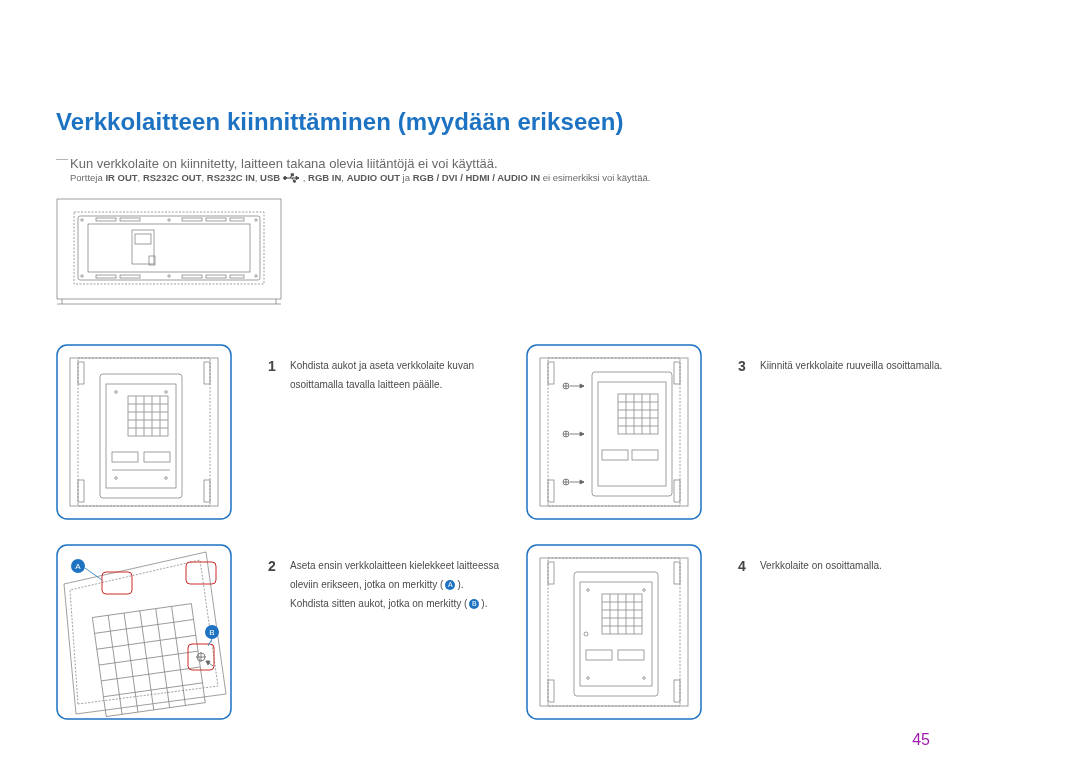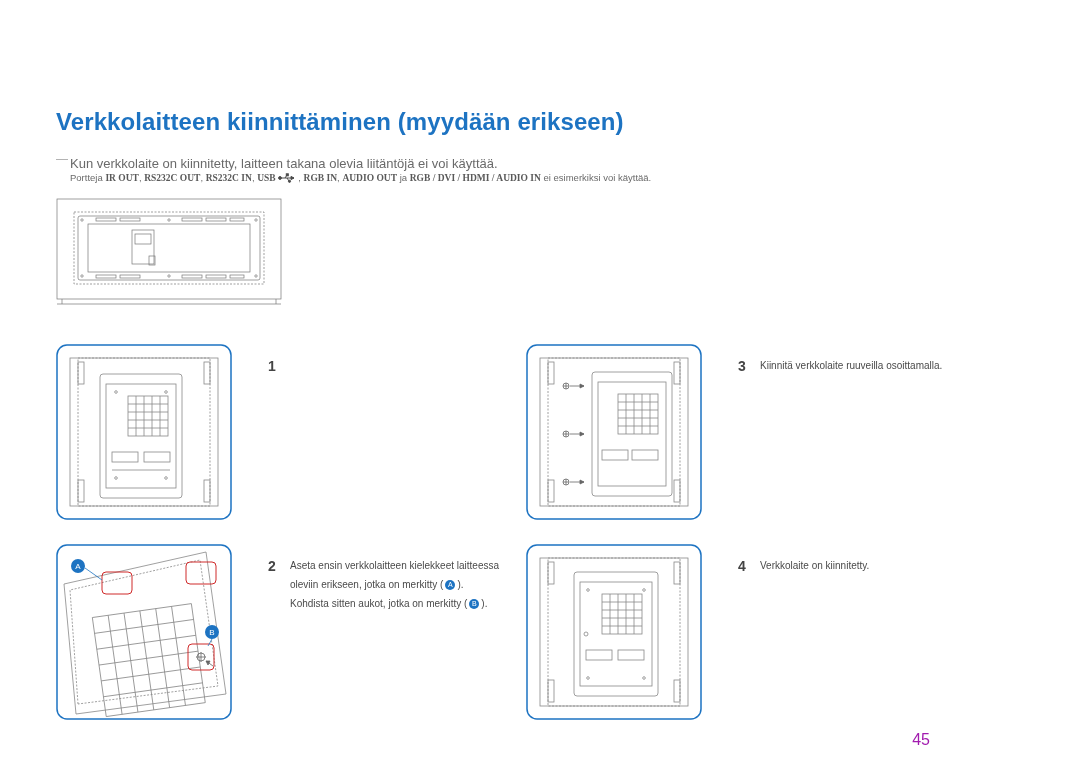--- a/index.html
+++ b/index.html
@@ -45,21 +45,21 @@
     color: #aaa;
   }
   .note-line1 span.dash-text { margin-left: 14px; }
   .note-line2 {
     position: absolute;
     left: 70px;
     top: 160px;
     font-size: 9.5px;
     color: #6a6a6a;
   }
-  .note-line2 b { color: #5a5a5a; font-family: Liberation Serif, serif; }
+  .note-line2 b { color: #5a5a5a; }
 
   
   .wide-diagram {
     position: absolute;
     left: 56px;
     top: 186px;
     width: 226px;
     height: 108px;
   }
 
@@ -361,32 +361,33 @@
         </g>
         <rect x="60" y="106" width="26" height="10"></rect>
         <rect x="92" y="106" width="26" height="10"></rect>
         <circle cx="60" cy="90" r="2"></circle>
       </g>
     </svg>
   </div>
 
   <div class="steptxt t1">
     <span class="num">1</span>
+    <span>Kohdista aukot ja aseta verkkolaite kuvan osoittamalla tavalla laitteen päälle.</span>
   </div>
 
   <div class="steptxt t2">
     <span class="num">2</span>
     <span>Aseta ensin verkkolaitteen kielekkeet laitteessa oleviin erikseen, jotka on merkitty (</span><span class="badge">A</span><span>). Kohdista sitten aukot, jotka on merkitty (</span><span class="badge">B</span><span>).</span>
   </div>
 
   <div class="steptxt t3">
     <span class="num">3</span>
     <span>Kiinnitä verkkolaite ruuveilla osoittamalla.</span>
   </div>
 
   <div class="steptxt t4">
     <span class="num">4</span>
-    <span>Verkkolaite on kiinnitetty.</span>
+    <span>Verkkolaite on osoittamalla.</span>
   </div>
 
   <div class="page-num">45</div>
 
 </div>
 
 </body></html>

